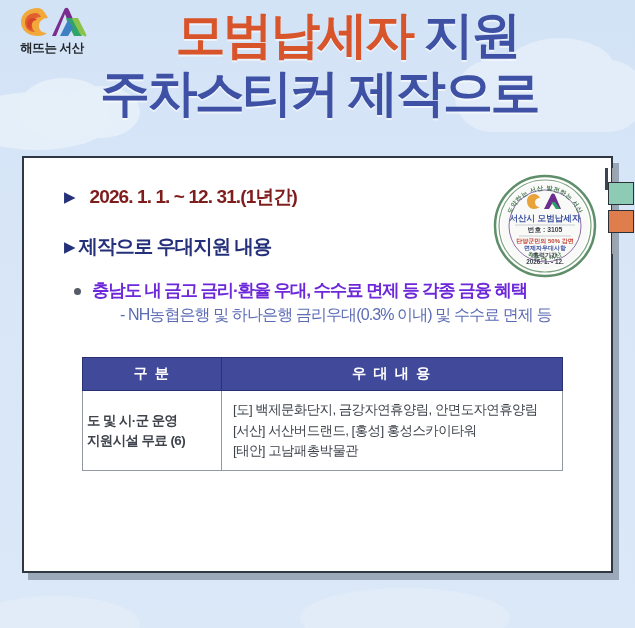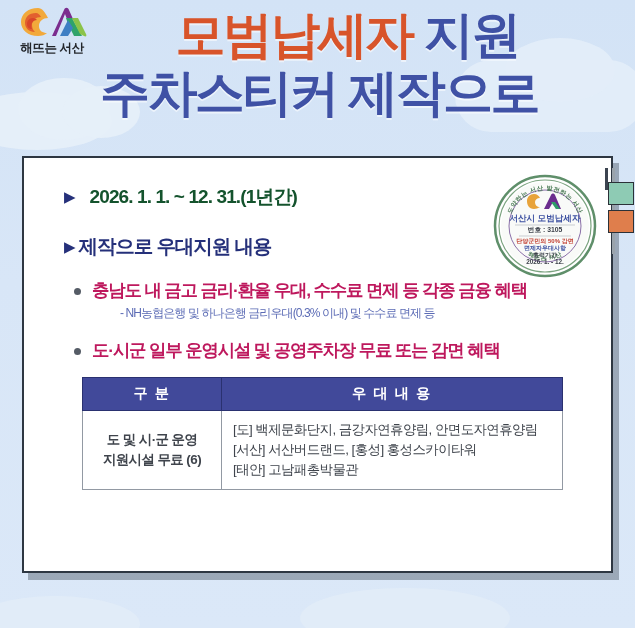--- a/index.html
+++ b/index.html
@@ -171,21 +171,21 @@
   }
   .head-label {
     font-size: 19.5px;
     font-weight: 800;
     color: #25307a;
     letter-spacing: -1.1px;
   }
   .head-value {
     font-size: 19px;
     font-weight: 700;
-    color: #14532d;
+    color: #7f1d1d;
     letter-spacing: -0.9px;
     margin-left: 11px;
   }
 
   
   .bullets { margin-top: 19px; padding-left: 28px; }
   .bullet {
     display: flex;
     align-items: flex-start;
     white-space: nowrap;
@@ -194,28 +194,28 @@
     width: 7px; height: 7px;
     border-radius: 50%;
     background: #555c66;
     margin-top: 9px;
     margin-right: 11px;
     flex: none;
   }
   .bullet-text {
     font-size: 17.4px;
     font-weight: 600;
-    color: #be185d;
+    color: #6d28d9;
     letter-spacing: -1.15px;
     line-height: 1.35;
   }
   .subnote {
     margin-left: 46px;
     margin-top: 3px;
-    font-size: 12px;
+    font-size: 16px;
     font-weight: 500;
     color: #5b6bb5;
     letter-spacing: -0.9px;
     white-space: nowrap;
   }
   .bullet-gap { height: 17px; }
 
   
   .table-wrap {
     margin: 14px auto 0;
@@ -241,21 +241,20 @@
 
   tbody td {
     border: 1.1px solid #9299a3;
     vertical-align: middle;
     font-size: 13.4px;
     color: #3f444c;
     letter-spacing: -0.55px;
     line-height: 1.5;
   }
   td.cell-label {
-    text-align: center;
     font-weight: 600;
     padding: 9px 4px;
     white-space: pre-line;
     border-radius: 27px;
   }
   td.cell-content {
     padding: 9px 8px 9px 11px;
     white-space: pre-line;
   }
   tr.row-alt td { background: #ededef; }
@@ -351,24 +350,20 @@
     <div class="bullets">
 
       <div class="bullet">
         <span class="dot"></span>
         <span class="bullet-text">충남도 내 금고 금리·환율 우대, 수수료 면제 등 각종 금융 혜택</span>
       </div>
       <div class="subnote">- NH농협은행 및 하나은행 금리우대(0.3% 이내) 및 수수료 면제 등</div>
 
       <div class="bullet-gap"></div>
 
-      <div class="bullet">
-        <span class="dot"></span>
-        <span class="bullet-text">도·시군 일부 운영시설 및 공영주차장 무료 또는 감면 혜택</span>
-      </div>
 
     </div>
 
     <div class="table-wrap">
       <table>
         <thead>
           <tr>
             <th class="col-gubun">구 분</th>
             <th>우 대 내 용</th>
           </tr>

